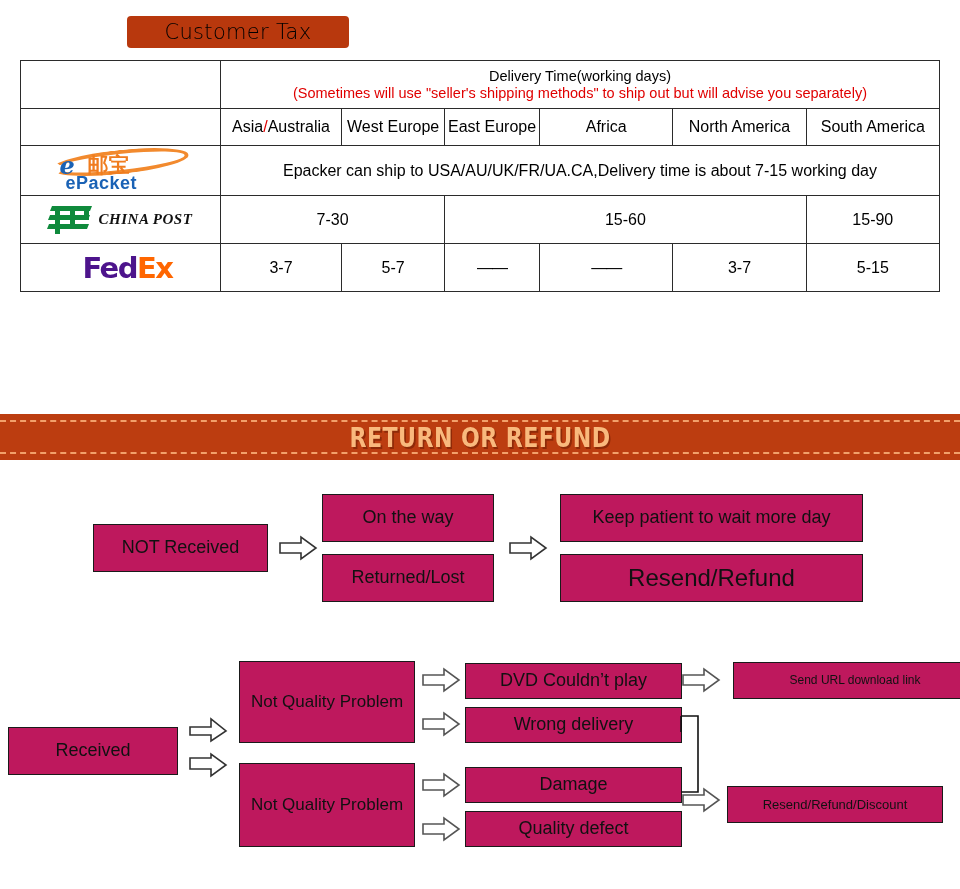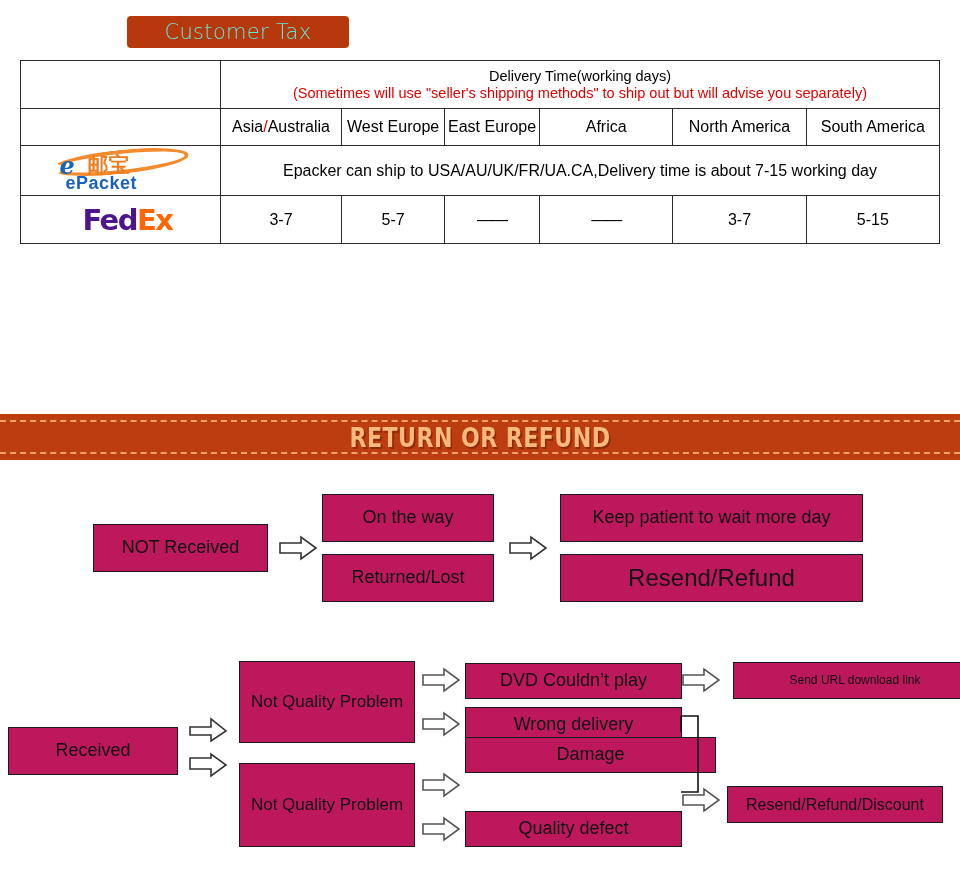--- a/index.html
+++ b/index.html
@@ -16,21 +16,21 @@
   
   #tax-badge {
     position: absolute;
     left: 127px; top: 16px;
     width: 222px; height: 32px;
     background: #b8380d;
     border-radius: 4px;
     display: flex; align-items: center; justify-content: center;
   }
   #tax-badge span {
-    color: #5eead4;
+    color: #000000;
     font-size: 21px;
     font-weight: 300;
     letter-spacing: .3px;
     font-family: "DejaVu Sans", sans-serif;
   }
 
   
   #ship-table-wrap {
     position: absolute;
     left: 20px; top: 60px;
@@ -199,26 +199,26 @@
   #a-bot-1          { left:188px; top:715px; }
   #a-bot-2          { left:188px; top:752px; }
   #b-nqp-1          { left:239px; top:661px; width:176px; height:82px; font-size:17px; }
   #b-nqp-2          { left:239px; top:763px; width:176px; height:84px; font-size:17px; }
   #a-bot-3          { left:421px; top:666px; }
   #a-bot-4          { left:421px; top:710px; }
   #a-bot-5          { left:421px; top:771px; }
   #a-bot-6          { left:421px; top:815px; }
   #b-dvd            { left:465px; top:663px; width:217px; height:36px; font-size:18px; }
   #b-wrong          { left:465px; top:707px; width:217px; height:36px; font-size:18px; }
-  #b-damage         { left:465px; top:737px; width:251px; height:36px; font-size:18px; }
+  #b-damage         { left:465px; top:767px; width:217px; height:36px; font-size:18px; }
   #b-quality        { left:465px; top:811px; width:217px; height:36px; font-size:18px; }
   #a-bot-7          { left:681px; top:666px; }
   #b-send-url       { left:733px; top:662px; width:244px; height:37px; font-size:12px; }
   #a-bot-8          { left:681px; top:786px; }
-  #b-resend-disc    { left:727px; top:786px; width:216px; height:37px; font-size:16px; }
+  #b-resend-disc    { left:727px; top:786px; width:216px; height:37px; font-size:13px; }
   #u-wrong-to-resend{ left:680px; top:714px; }
 </style>
 </head>
 <body>
 
 <div id="tax-badge">
   <span>Customer Tax</span>
 </div>
 
 <div id="ship-table-wrap">
@@ -259,20 +259,38 @@
               <div class="ep-swoosh"></div>
               <div class="ep-e">e</div>
               <div class="ep-cn">邮宝</div>
               <div class="ep-word">ePacket</div>
             </div>
           </div>
         </td>
         <td class="epacket-note" colspan="6">Epacker can ship to USA/AU/UK/FR/UA.CA,Delivery time is about 7-15 working day</td>
       </tr>
 
+      <tr class="row-logo">
+        <td class="logocell">
+          <div class="logobox cp-logo">
+            <div class="cp-mark">
+              <i class="b1"></i>
+                <i class="b2"></i>
+                <i class="b3"></i>
+              <i class="v1"></i>
+                <i class="v2"></i>
+                <i class="v3"></i>
+            </div>
+            <div class="cp-text">CHINA POST</div>
+          </div>
+        </td>
+        <td class="bigval" colspan="2">7-30</td>
+        <td class="bigval" colspan="3">15-60</td>
+        <td class="bigval">15-90</td>
+      </tr>
 
 
 
       <tr class="row-logo">
         <td class="logocell">
           <div class="logobox">
             <div class="fedex">
               <span class="fed">Fed</span><span class="ex">Ex</span>
             </div>
           </div>

